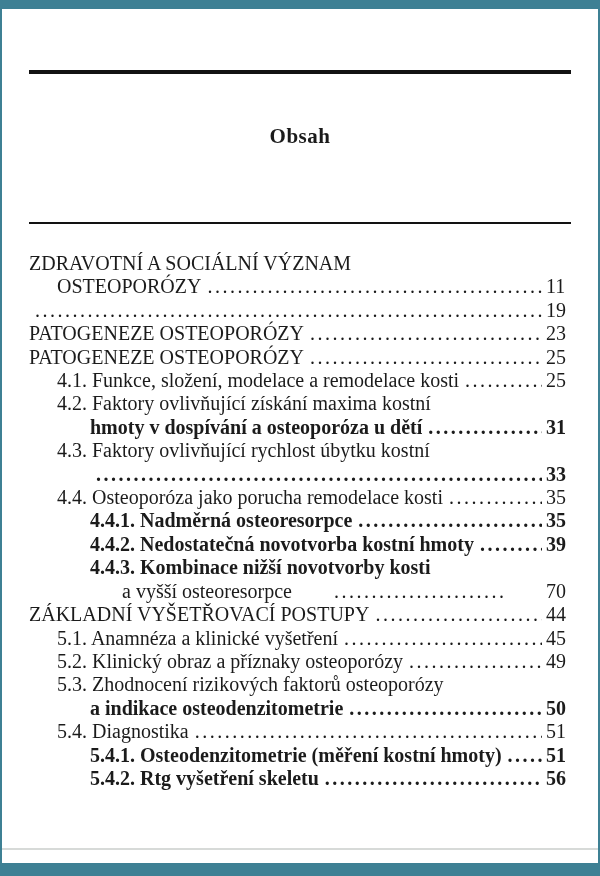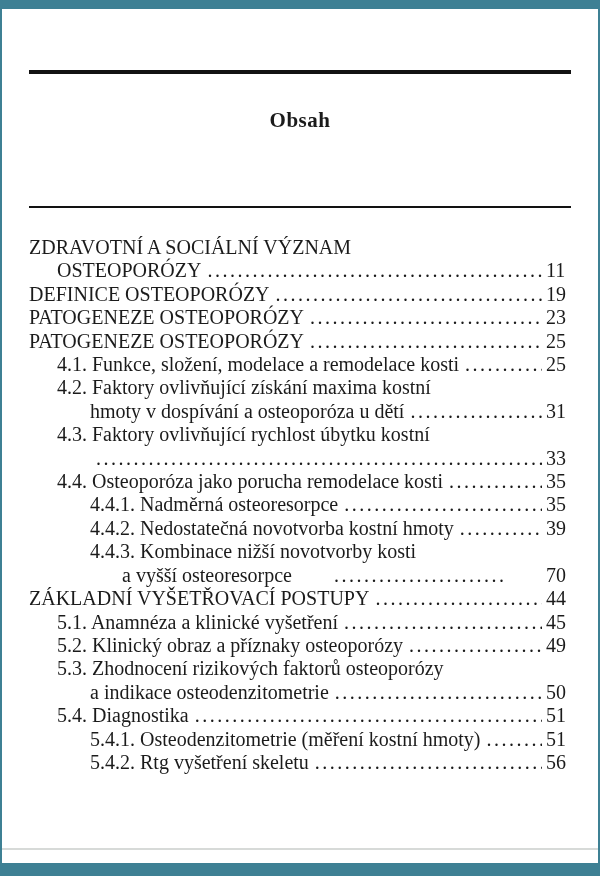--- a/index.html
+++ b/index.html
@@ -22,21 +22,21 @@
   }
   
   .page::after{
     content:"";position:absolute;left:0;right:0;bottom:13px;height:2px;
     background:#b7bcb8;opacity:.55;
   }
   .rule{background:var(--rule);}
   .rule.thick{height:4px;margin:61px 27px 0 27px;}
   .rule.thin{height:2px;margin:73px 27px 0 27px;}
   .title{
-    margin:34px 0 0 0;
+    margin:50px 0 0 0;
     text-align:center;
     font-size:21px;
     font-weight:bold;
     letter-spacing:.5px;
   }
   .toc{
     margin:28px 28px 0 27px;
   }
   .row{
     display:flex;
@@ -56,41 +56,40 @@
     content:"..........................................................................................................................";
     letter-spacing:2.5px;
   }
   .row .p{
     flex:0 0 auto;
     min-width:24px;
     text-align:left;
   }
   .i0{padding-left:0;}
   .i1{padding-left:28px;}
-  .i2{padding-left:61px;}
+  .i2{padding-left:61px;font-weight:bold;}
   .i3{padding-left:93px;gap:36px;}
 </style>
 </head>
 <body>
 
 <div class="page">
   <div class="rule thick"></div>
   <h1 class="title">Obsah</h1>
   <div class="rule thin"></div>
   <div class="toc" id="toc">
       <div class="row i0">
         <span class="t">ZDRAVOTNÍ A SOCIÁLNÍ VÝZNAM</span>
       </div>
       <div class="row i1">
         <span class="t">OSTEOPORÓZY</span>
         <span class="leader"></span>
         <span class="p">11</span>
       </div>
       <div class="row i0">
-        <span class="t">DEFINICE OSTEOPORÓZY</span>
         <span class="leader"></span>
         <span class="p">19</span>
       </div>
       <div class="row i0">
         <span class="t">PATOGENEZE OSTEOPORÓZY</span>
         <span class="leader"></span>
         <span class="p">23</span>
       </div>
       <div class="row i0">
         <span class="t">PATOGENEZE OSTEOPORÓZY</span>

